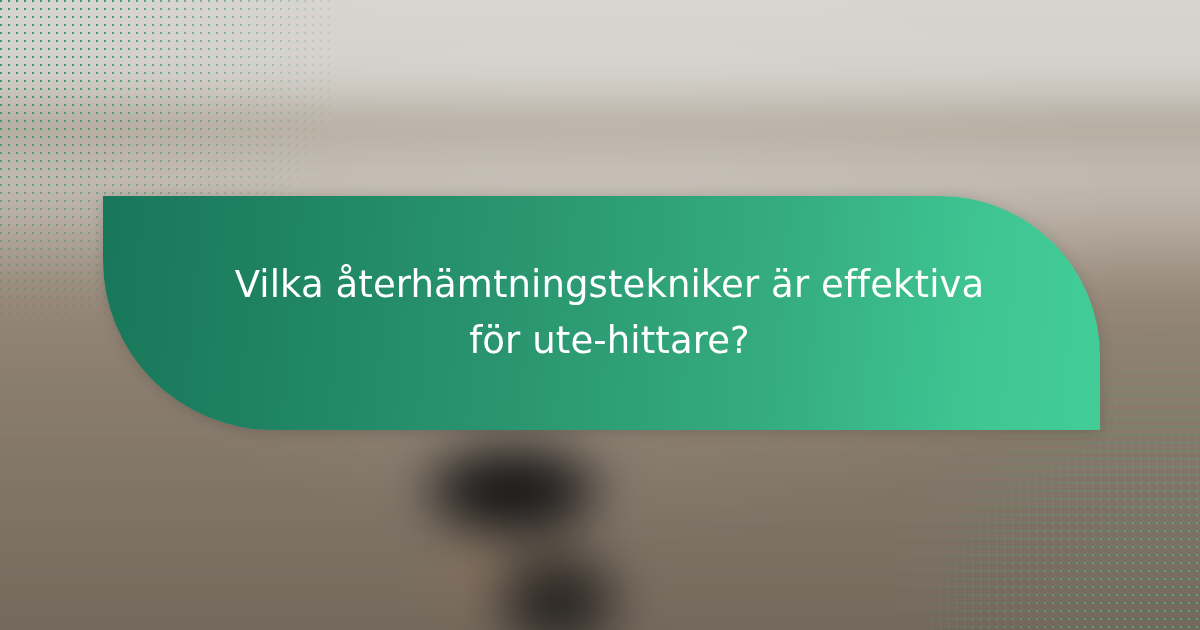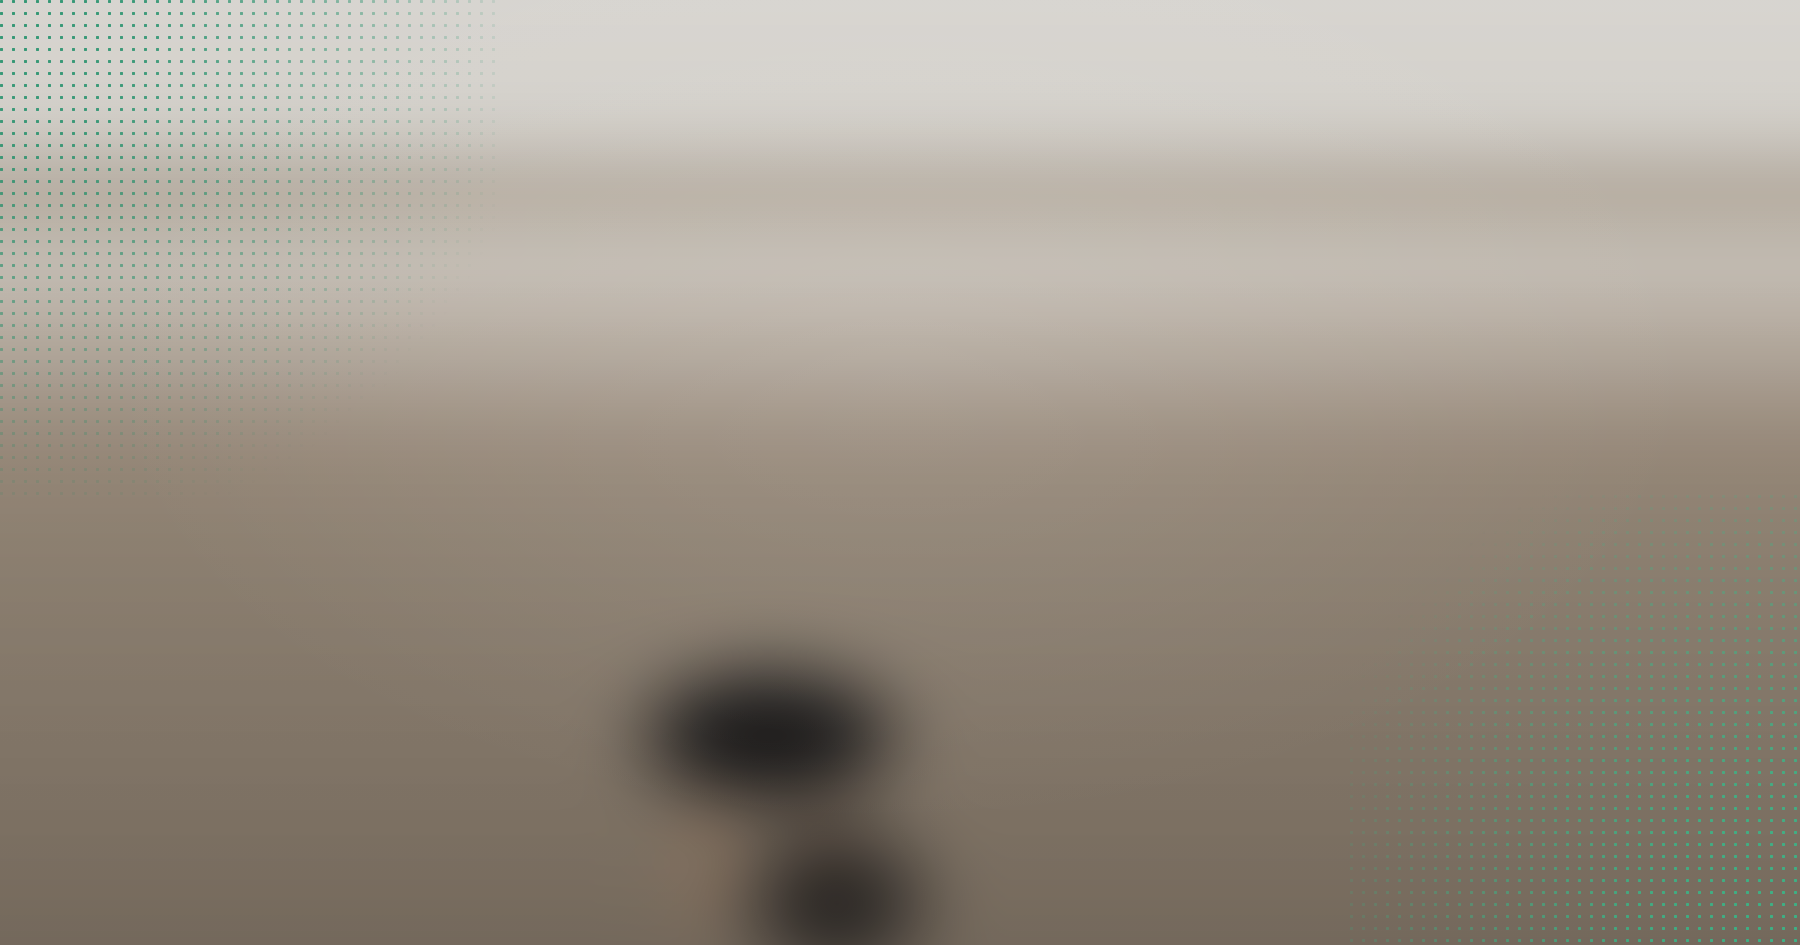--- a/index.html
+++ b/index.html
@@ -112,14 +112,17 @@
 <body>
 
 <div id="card">
 
   <div class="bg-photo"></div>
   <div class="bg-vignette"></div>
 
   <div class="dots dots-tl"></div>
   <div class="dots dots-br"></div>
 
+  <div class="banner">
+    <h1 class="banner-title">Vilka återhämtningstekniker är effektiva för ute-hittare?</h1>
+  </div>
 
 </div>
 
 </body></html>

